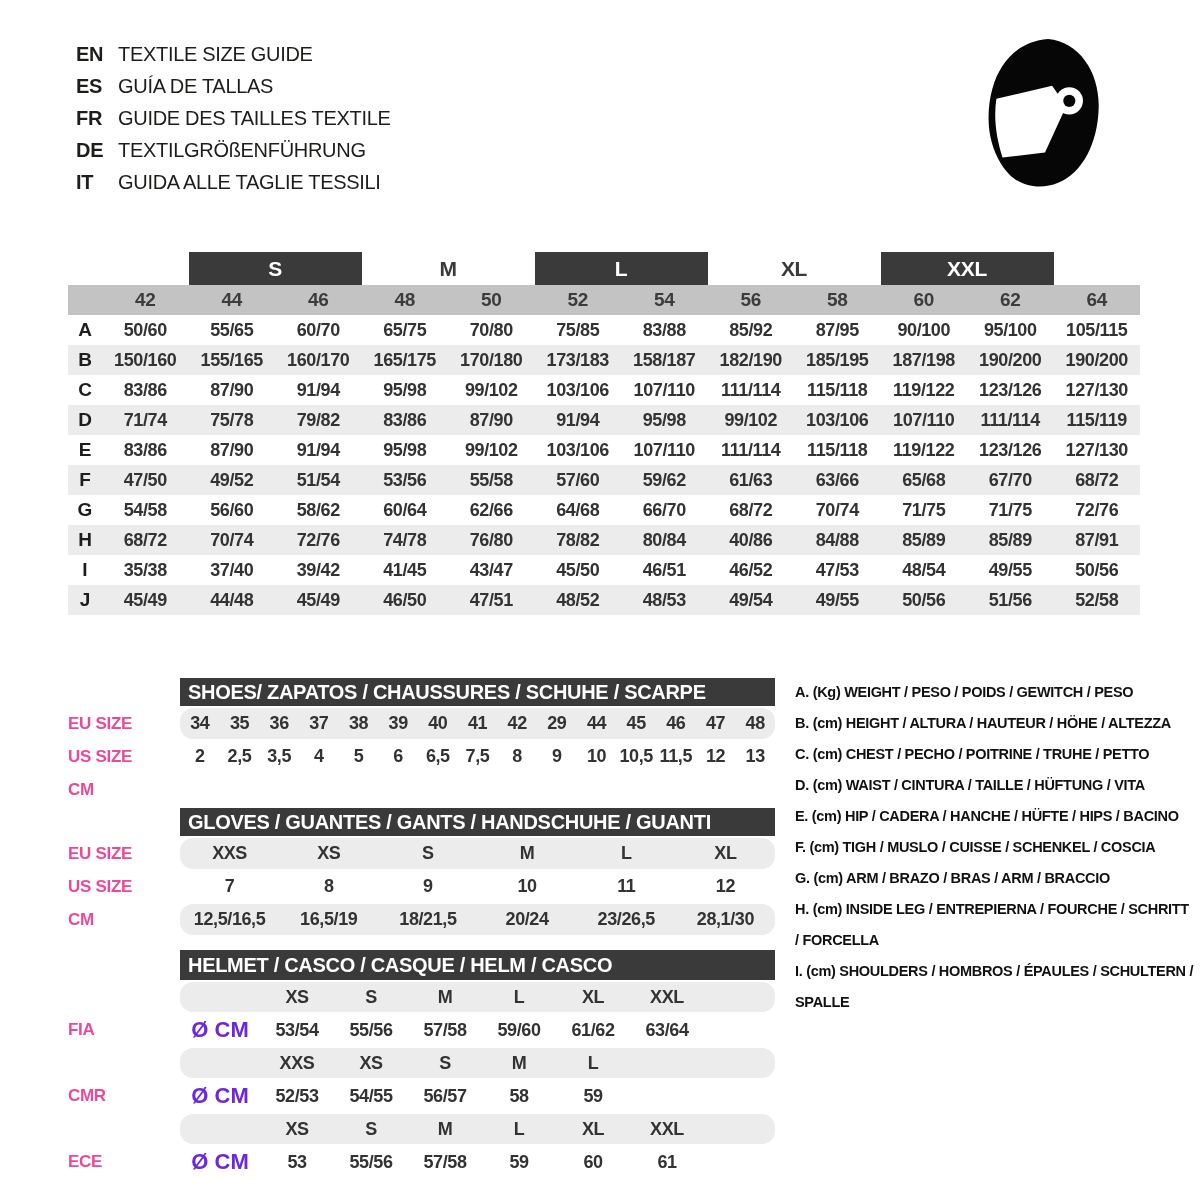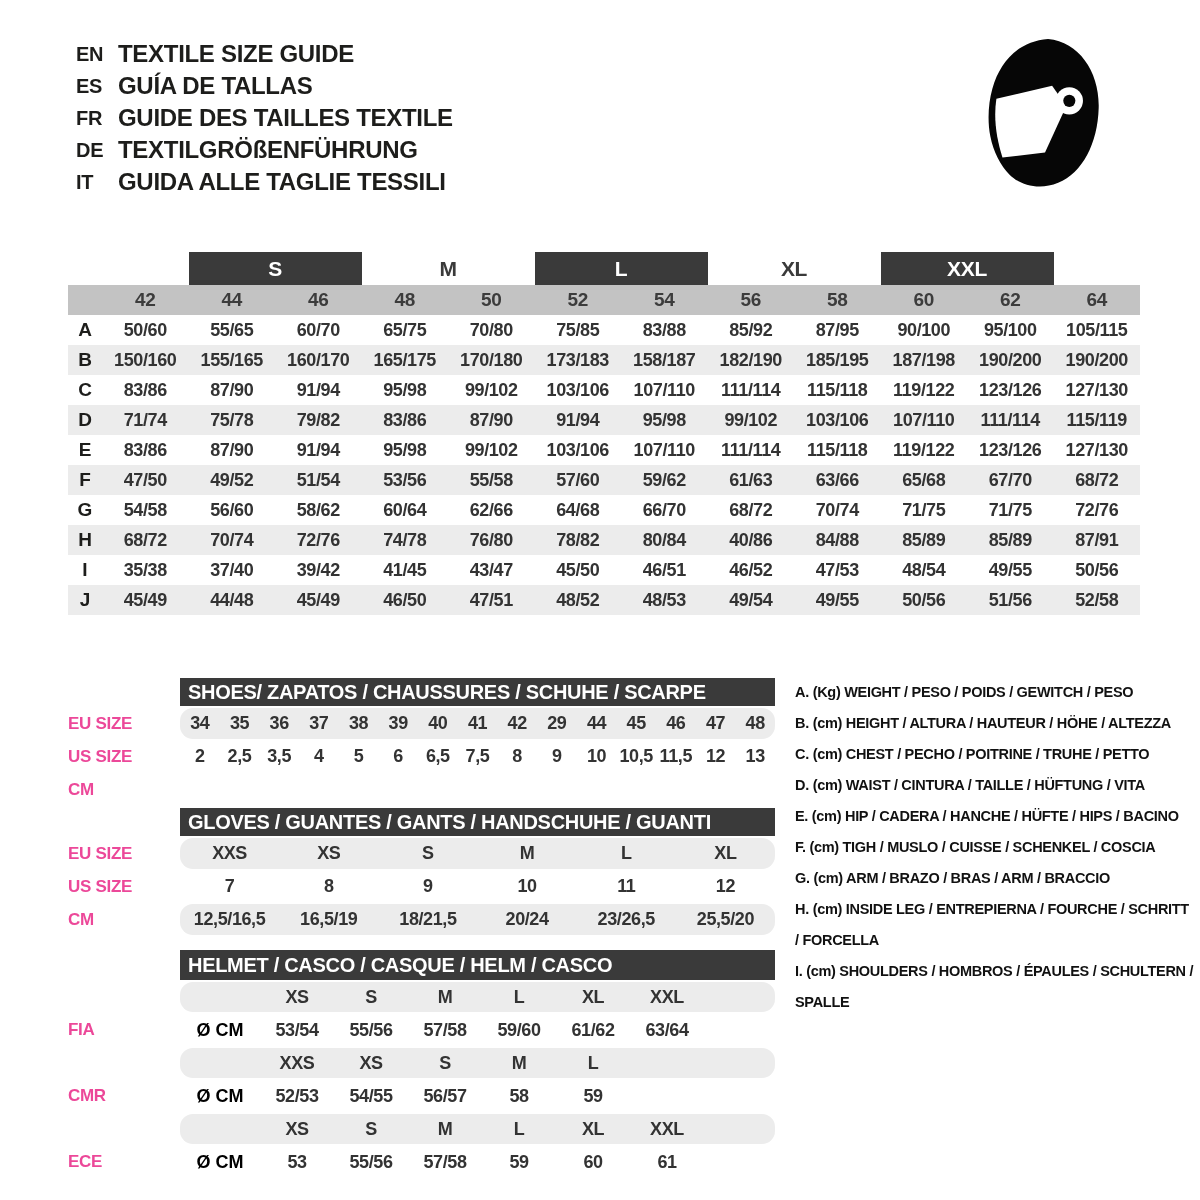--- a/index.html
+++ b/index.html
@@ -7,21 +7,21 @@
     width:1200px; height:1200px; background:#ffffff;
     font-family:"Liberation Sans", sans-serif;
     color:#1d1d1b; position:relative; overflow:hidden;
     -webkit-font-smoothing:antialiased;
   }
 
   
   .lang-header { position:absolute; left:76px; top:38px; }
   .lang-row { display:flex; height:32px; align-items:center; }
   .lang-code { width:42px; font-weight:bold; font-size:20px; letter-spacing:-0.3px; }
-  .lang-text { font-weight:bold; font-size:24px; letter-spacing:-0.3px; }
+  .lang-text { font-weight:normal; font-size:20px; letter-spacing:-0.3px; }
 
   
   .helmet-icon { position:absolute; left:980px; top:34px; width:128px; height:160px; }
 
   
   .textile { position:absolute; left:68px; top:252px; width:1072px; }
   .t-grid { display:grid; grid-template-columns:34px repeat(12, 1fr); }
   .group-row { height:33px; }
   .group-box {
     background:#3a3a3a; color:#ffffff; display:flex; align-items:center; justify-content:center;
@@ -64,21 +64,21 @@
   .cell {
     display:flex; align-items:center; justify-content:center;
     font-weight:bold; font-size:18px; color:#333333; letter-spacing:-0.4px; white-space:nowrap;
   }
   .shoes-grid  { grid-template-columns:repeat(15, 1fr); }
   .gloves-grid { grid-template-columns:repeat(6, 1fr); }
   .helmet-grid { grid-template-columns:80px repeat(6, 74px) 1fr; }
   .row-h30 { height:30px; }
   .row-h31 { height:31px; }
   .row-h32 { height:32px; }
-  .unit-cell { font-weight:bold; font-size:18px; color:#000000; display:flex; align-items:center; justify-content:center; white-space:nowrap;text-align:center; }
+  .unit-cell { font-weight:bold; font-size:22px; color:#6d28d9; display:flex; align-items:center; justify-content:center; white-space:nowrap;text-align:center; }
 
   
   .legend { position:absolute; left:795px; top:677px; width:400px; }
   .legend-item {
     font-weight:bold; font-size:14.5px; line-height:31px; letter-spacing:-0.3px; color:#111111;
   }
 </style>
 </head>
 <body>
 
@@ -369,21 +369,21 @@
           </div>
         </div>
         <div class="sec-row row-h31">
           <div class="sec-label">CM</div>
           <div class="sec-content gloves-grid banded">
             <div class="cell">12,5/16,5</div>
             <div class="cell">16,5/19</div>
             <div class="cell">18/21,5</div>
             <div class="cell">20/24</div>
             <div class="cell">23/26,5</div>
-            <div class="cell">25,5/20</div>
+            <div class="cell">28,1/30</div>
           </div>
         </div>
       </div>
   </section>
 
   <section class="section" style="top:950px;">
     <div class="sec-bar" style="height:30px;">HELMET / CASCO / CASQUE / HELM / CASCO</div>
     <div id="helmet-rows">
         <div class="sec-row row-h30">
           <div class="sec-label"></div>

